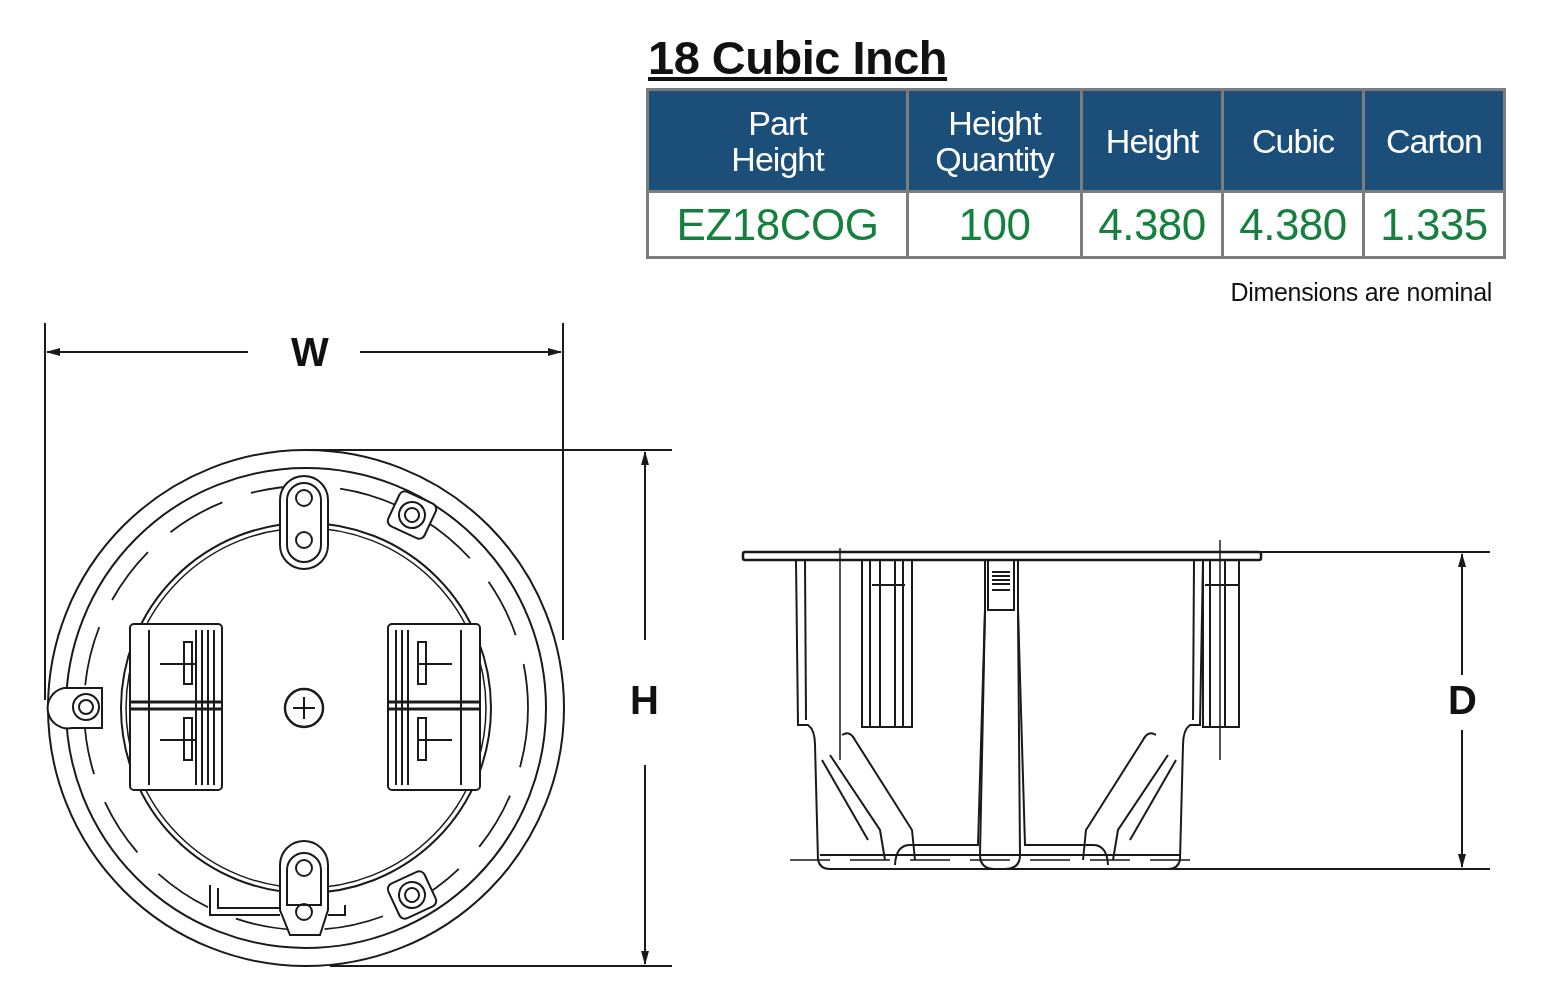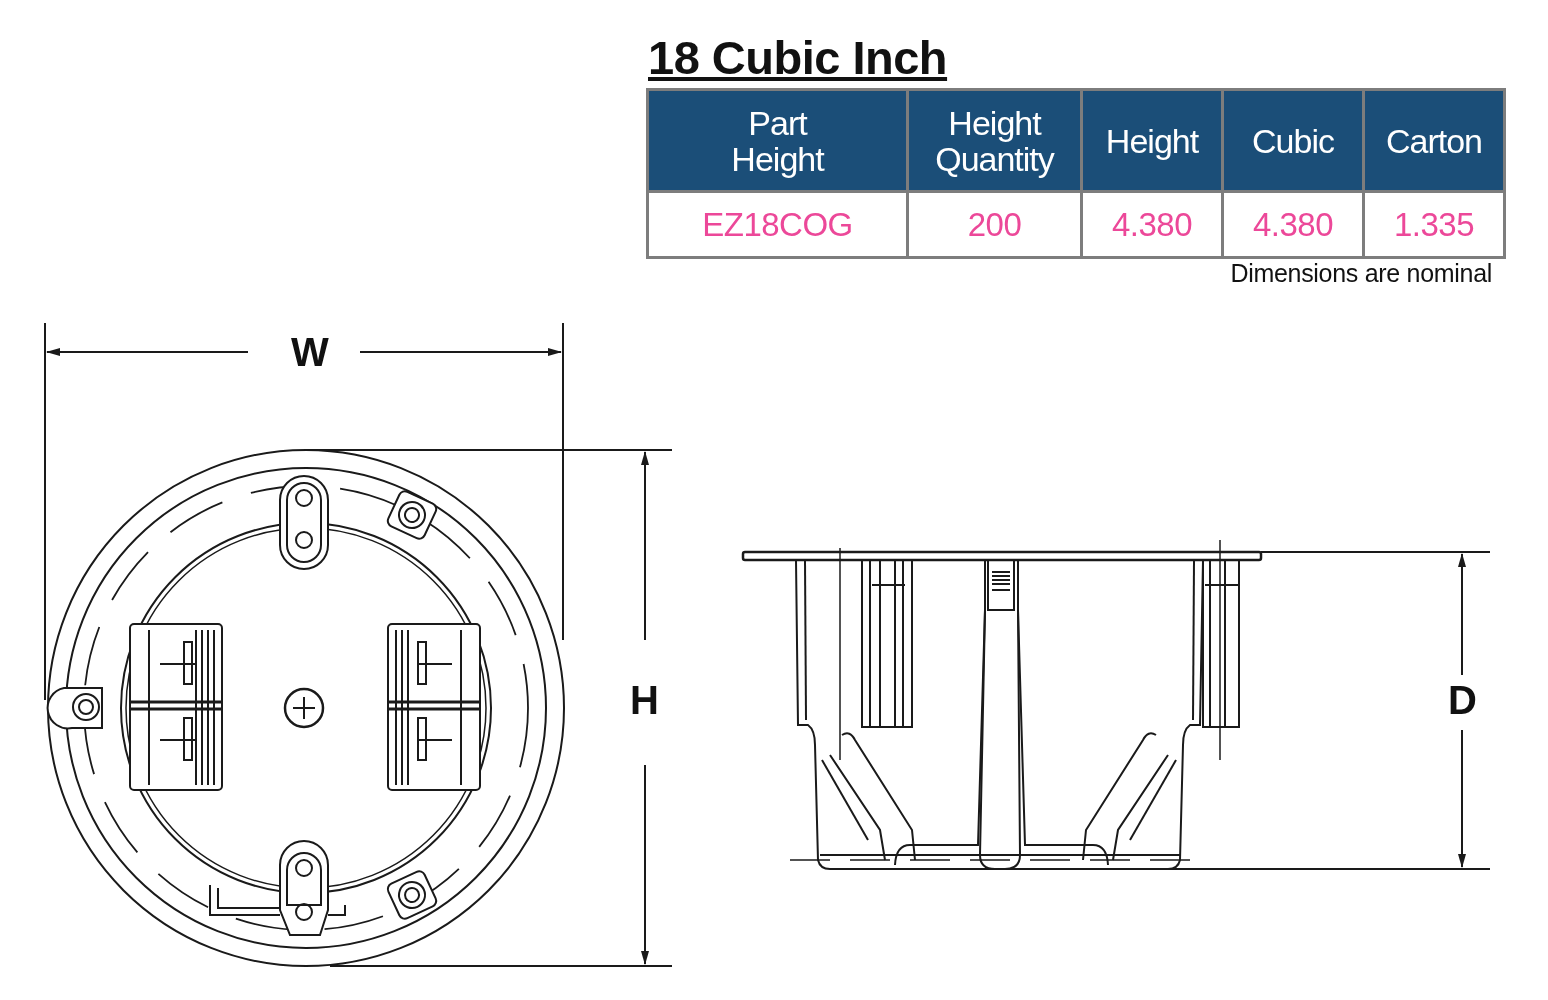--- a/index.html
+++ b/index.html
@@ -5,22 +5,22 @@
   html, body { margin: 0; padding: 0; background: #ffffff; }
   body { width: 1548px; height: 1000px; position: relative; overflow: hidden;
          font-family: "Liberation Sans", "DejaVu Sans", sans-serif; color: #111; }
   .title { position: absolute; left: 648px; top: 30px; font-size: 47px; font-weight: bold;
            letter-spacing: -0.5px; color: #111; line-height: 56px; text-decoration: underline; }
   .spec-table { position: absolute; left: 646px; top: 88px; width: 857px; height: 171px;
                 border-collapse: collapse; table-layout: fixed; }
   .spec-table th, .spec-table td { border: 3px solid #7d7d7d; text-align: center; padding: 0; }
   .spec-table th { background: #1b4e78; color: #ffffff; font-weight: normal; font-size: 34px;
                    line-height: 36px; letter-spacing: -1px; height: 99px; }
-  .spec-table td { background: #ffffff; color: #ec4899; font-size: 33px; letter-spacing: -0.5px; height: 62px; }
-  .note { position: absolute; right: 56px; top: 259px; font-size: 25px; color: #111; letter-spacing: -0.3px; }
+  .spec-table td { background: #ffffff; color: #15803d; font-size: 44px; letter-spacing: -0.5px; height: 62px; }
+  .note { position: absolute; right: 56px; top: 278px; font-size: 25px; color: #111; letter-spacing: -0.3px; }
   svg.drawing { position: absolute; left: 0; top: 0; }
   .dim-label { position: absolute; font-weight: bold; font-size: 40px; color: #111; }
 </style>
 </head>
 <body>
 
 <div class="title">18 Cubic Inch</div>
 
 <table class="spec-table">
   <colgroup>
@@ -41,21 +41,21 @@
         <span>Quantity</span>
       </th>
       <th>Height</th>
       <th>Cubic</th>
       <th>Carton</th>
     </tr>
   </thead>
   <tbody>
     <tr>
       <td>EZ18COG</td>
-      <td>200</td>
+      <td>100</td>
       <td>4.380</td>
       <td>4.380</td>
       <td>1.335</td>
     </tr>
   </tbody>
 </table>
 
 <div class="note">Dimensions are nominal</div>
 
 <svg class="drawing" width="1548" height="1000" viewBox="0 0 1548 1000" fill="none" stroke="#1a1a1a" stroke-width="2">

